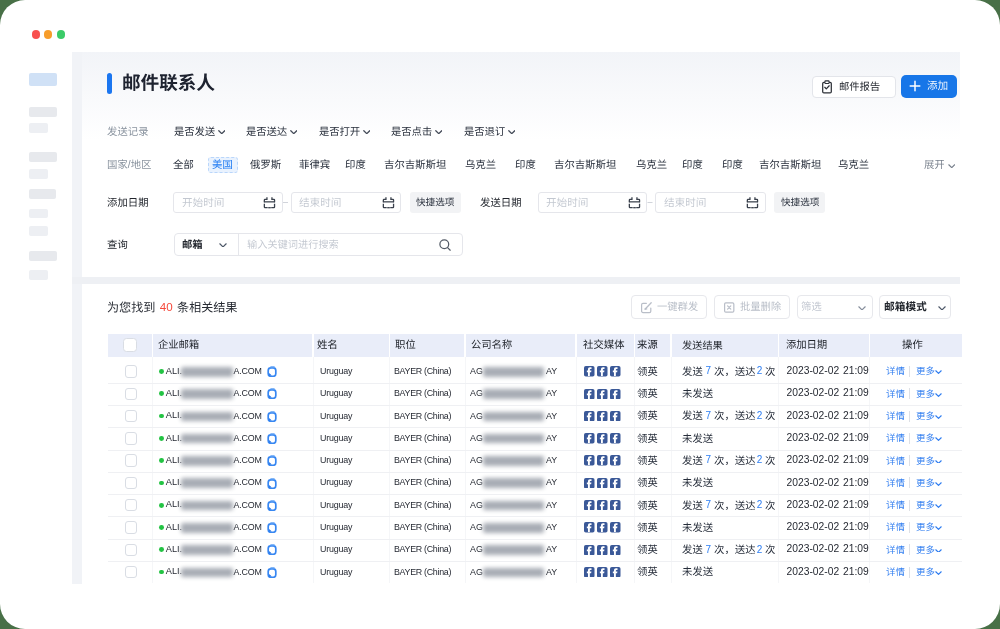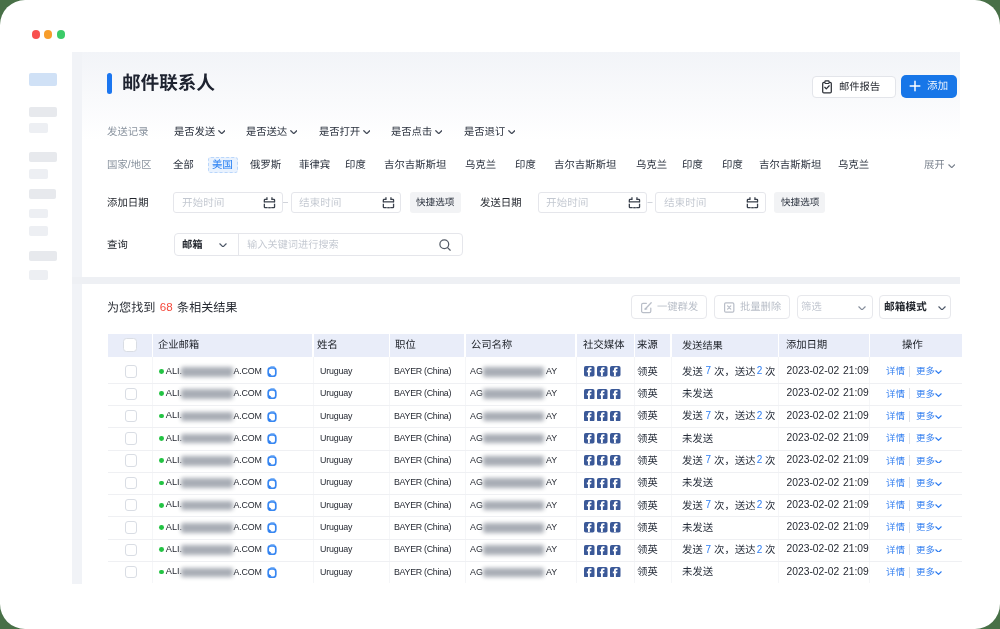--- a/index.html
+++ b/index.html
@@ -391,21 +391,21 @@
       <line x1="9.6" y1="9.6" x2="12.2" y2="12.2" stroke="#535a66" stroke-width="1.25" stroke-linecap="round"></line>
     </svg>
 <div style="position:absolute;left:107.0px;top:300.5px">
       <svg width="48.40" height="12.10" viewBox="0 0 4000 1000" style="display:block">
         <path transform="translate(0 880)" fill="#272b33" d="M162 -784C202 -737 247 -673 267 -632L335 -665C314 -706 267 -768 226 -812ZM499 -371C550 -310 609 -226 635 -173L701 -209C674 -261 613 -342 561 -401ZM411 -838V-720C411 -682 410 -642 407 -599H82V-524H399C374 -346 295 -145 55 11C73 23 101 49 114 66C370 -104 452 -328 476 -524H821C807 -184 791 -50 761 -19C750 -7 739 -4 717 -5C693 -5 630 -5 562 -11C577 11 587 44 588 67C650 70 713 72 748 69C785 65 808 57 831 28C870 -18 884 -159 900 -560C900 -572 901 -599 901 -599H484C486 -641 487 -682 487 -719V-838Z"></path>
         <path transform="translate(1000 880)" fill="#272b33" d="M467 -564C440 -493 393 -424 340 -377C357 -367 385 -346 397 -334C450 -385 503 -465 536 -545ZM617 -646V-352C617 -342 613 -339 601 -338C588 -337 547 -337 499 -338C509 -320 520 -292 524 -273C586 -273 628 -273 654 -284C682 -295 689 -314 689 -351V-646ZM744 -537C793 -475 845 -389 867 -333L932 -367C908 -422 856 -504 804 -566ZM262 -215V-41C262 40 293 61 413 61C438 61 627 61 653 61C752 61 776 31 786 -97C766 -101 734 -112 717 -125C712 -22 703 -8 648 -8C606 -8 447 -8 416 -8C349 -8 337 -13 337 -43V-215ZM414 -260C469 -207 530 -131 556 -82L618 -120C591 -169 527 -242 472 -292ZM768 -202C814 -130 859 -34 874 27L945 -1C929 -63 881 -156 835 -228ZM150 -210C127 -144 88 -52 48 6L118 40C155 -22 191 -116 216 -182ZM468 -839C435 -744 376 -652 308 -593C324 -582 352 -558 364 -546C401 -582 438 -629 470 -681H847C832 -644 814 -608 799 -582L863 -569C888 -610 919 -677 945 -735L893 -748L881 -746H505C518 -771 529 -796 538 -822ZM275 -843C218 -731 128 -621 35 -550C50 -536 75 -506 84 -492C116 -519 149 -552 181 -587V-268H254V-678C287 -723 317 -772 342 -820Z"></path>
         <path transform="translate(2000 880)" fill="#272b33" d="M676 -778C725 -735 784 -671 811 -629L871 -673C843 -714 782 -774 733 -816ZM189 -840V-638H46V-568H189V-352C131 -336 77 -322 34 -311L56 -238L189 -277V-15C189 -1 184 3 170 4C157 4 113 5 67 3C76 22 86 53 89 72C158 72 200 71 226 59C252 47 262 27 262 -15V-299L395 -339L386 -408L262 -372V-568H384V-638H262V-840ZM829 -465C795 -389 746 -314 686 -246C664 -320 646 -410 633 -510L941 -543L933 -613L625 -581C616 -661 610 -747 607 -837H531C535 -744 542 -656 550 -573L396 -557L404 -486L558 -502C573 -379 595 -271 624 -182C548 -109 459 -50 367 -13C387 2 412 25 425 45C505 9 583 -44 653 -107C702 2 768 68 858 75C909 79 949 28 971 -135C955 -141 923 -160 907 -176C898 -65 882 -11 855 -13C798 -19 750 -75 713 -167C787 -246 849 -336 891 -428Z"></path>
         <path transform="translate(3000 880)" fill="#272b33" d="M641 -754V-148H711V-754ZM839 -824V-37C839 -20 834 -15 817 -15C800 -14 745 -14 686 -16C698 4 710 38 714 59C787 59 840 57 871 44C901 32 912 10 912 -37V-824ZM62 -42 79 30C211 4 401 -32 579 -67L575 -133L365 -94V-251H565V-318H365V-425H294V-318H97V-251H294V-82ZM119 -439C143 -450 180 -454 493 -484C507 -461 519 -440 528 -422L585 -460C556 -517 490 -608 434 -675L379 -643C404 -613 430 -577 454 -543L198 -521C239 -575 280 -642 314 -708H585V-774H71V-708H230C198 -637 157 -573 142 -554C125 -530 110 -513 94 -510C103 -490 114 -455 119 -439Z"></path>
       </svg>
     </div>
-<div style="position:absolute;left:159.8px;top:299.81px;font-family:'Liberation Sans',sans-serif;font-size:11.6px;line-height:13.92px;color:#f5483b;font-weight:normal;white-space:pre">68</div>
+<div style="position:absolute;left:159.8px;top:299.81px;font-family:'Liberation Sans',sans-serif;font-size:11.6px;line-height:13.92px;color:#f5483b;font-weight:normal;white-space:pre">40</div>
 <div style="position:absolute;left:177.2px;top:300.5px">
       <svg width="60.50" height="12.10" viewBox="0 0 5000 1000" style="display:block">
         <path transform="translate(0 880)" fill="#272b33" d="M300 -182C252 -121 162 -48 96 -10C112 2 134 27 146 43C214 -1 307 -84 360 -155ZM629 -145C699 -88 780 -6 818 47L875 4C836 -50 752 -129 683 -184ZM667 -683C624 -631 568 -586 502 -548C439 -585 385 -628 344 -679L348 -683ZM378 -842C326 -751 223 -647 74 -575C91 -564 115 -538 128 -520C191 -554 246 -592 294 -633C333 -587 379 -546 431 -511C311 -454 171 -418 35 -399C49 -382 64 -351 70 -332C219 -356 372 -399 502 -468C621 -404 764 -361 919 -339C929 -359 948 -390 964 -406C820 -424 686 -458 574 -510C661 -566 734 -636 782 -721L732 -752L718 -748H405C426 -774 444 -800 460 -826ZM461 -393V-287H147V-220H461V-3C461 8 457 11 446 11C435 12 395 12 357 10C367 29 377 57 380 76C438 76 477 76 503 65C530 54 537 35 537 -3V-220H852V-287H537V-393Z"></path>
         <path transform="translate(1000 880)" fill="#272b33" d="M546 -474H850V-300H546ZM546 -542V-710H850V-542ZM546 -231H850V-57H546ZM473 -781V73H546V12H850V70H926V-781ZM214 -840V-626H52V-554H205C170 -416 99 -258 29 -175C41 -157 60 -127 68 -107C122 -176 175 -287 214 -402V79H287V-378C325 -329 370 -267 389 -234L435 -295C413 -322 322 -429 287 -464V-554H430V-626H287V-840Z"></path>
         <path transform="translate(2000 880)" fill="#272b33" d="M224 -799C265 -746 307 -675 324 -627H129V-552H461V-430C461 -412 460 -393 459 -374H68V-300H444C412 -192 317 -77 48 13C68 30 93 62 102 79C360 -11 470 -127 515 -243C599 -88 729 21 907 74C919 51 942 18 960 1C777 -44 640 -152 565 -300H935V-374H544L546 -429V-552H881V-627H683C719 -681 759 -749 792 -809L711 -836C686 -774 640 -687 600 -627H326L392 -663C373 -710 330 -780 287 -831Z"></path>
         <path transform="translate(3000 880)" fill="#272b33" d="M35 -53 48 24C147 2 280 -26 406 -55L400 -124C266 -97 128 -68 35 -53ZM56 -427C71 -434 96 -439 223 -454C178 -391 136 -341 117 -322C84 -286 61 -262 38 -257C47 -237 59 -200 63 -184C87 -197 123 -205 402 -256C400 -272 397 -302 398 -322L175 -286C256 -373 335 -479 403 -587L334 -629C315 -593 293 -557 270 -522L137 -511C196 -594 254 -700 299 -802L222 -834C182 -717 110 -593 87 -561C66 -529 48 -506 30 -502C39 -481 52 -443 56 -427ZM639 -841V-706H408V-634H639V-478H433V-406H926V-478H716V-634H943V-706H716V-841ZM459 -304V79H532V36H826V75H901V-304ZM532 -32V-236H826V-32Z"></path>
         <path transform="translate(4000 880)" fill="#272b33" d="M159 -792V-394H461V-309H62V-240H400C310 -144 167 -58 36 -15C53 1 76 28 88 47C220 -3 364 -98 461 -208V80H540V-213C639 -106 785 -9 914 42C925 23 949 -5 965 -21C839 -63 694 -148 601 -240H939V-309H540V-394H848V-792ZM236 -563H461V-459H236ZM540 -563H767V-459H540ZM236 -727H461V-625H236ZM540 -727H767V-625H540Z"></path>
       </svg>
     </div>
 <div style="position:absolute;left:631px;top:295px;width:76px;height:23.5px;background:#fff;border:1px solid #e7e8ec;border-radius:4px"></div>

